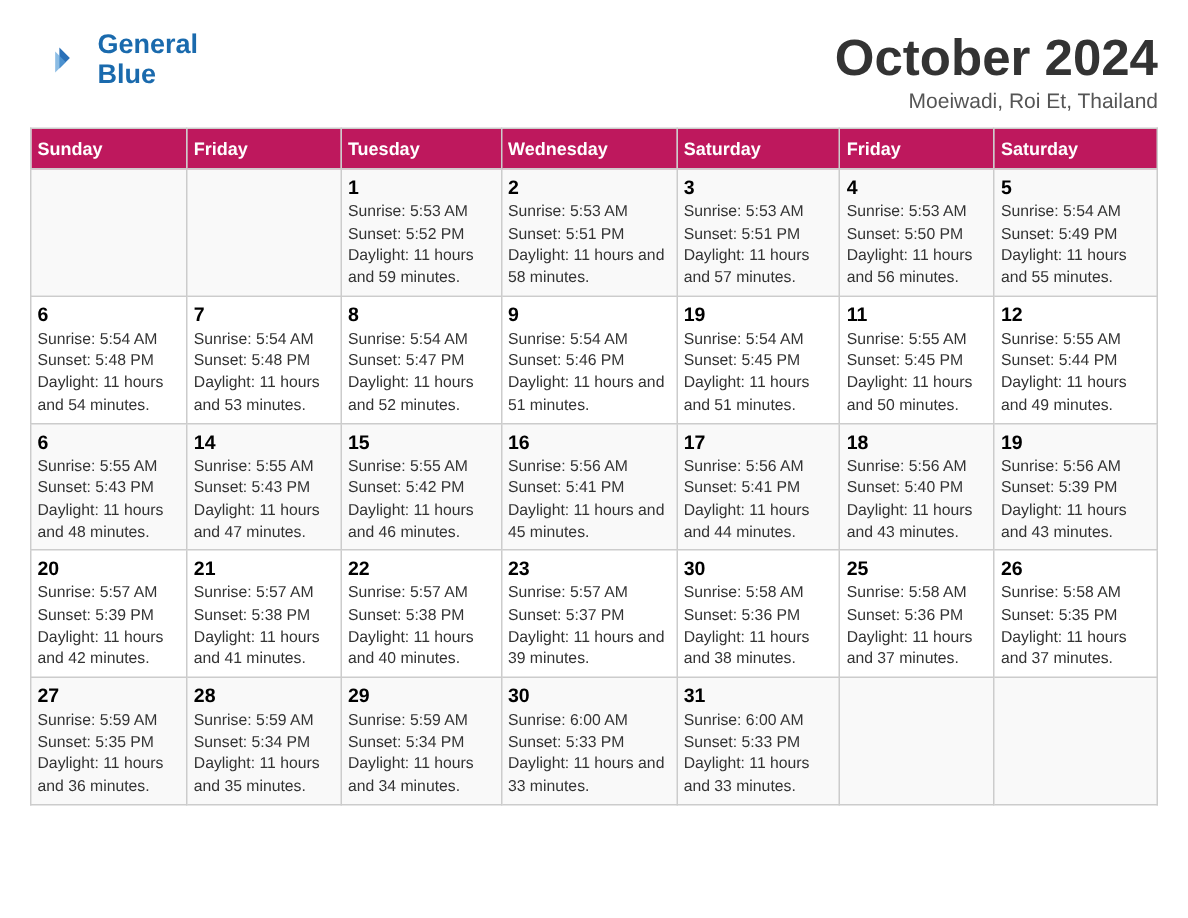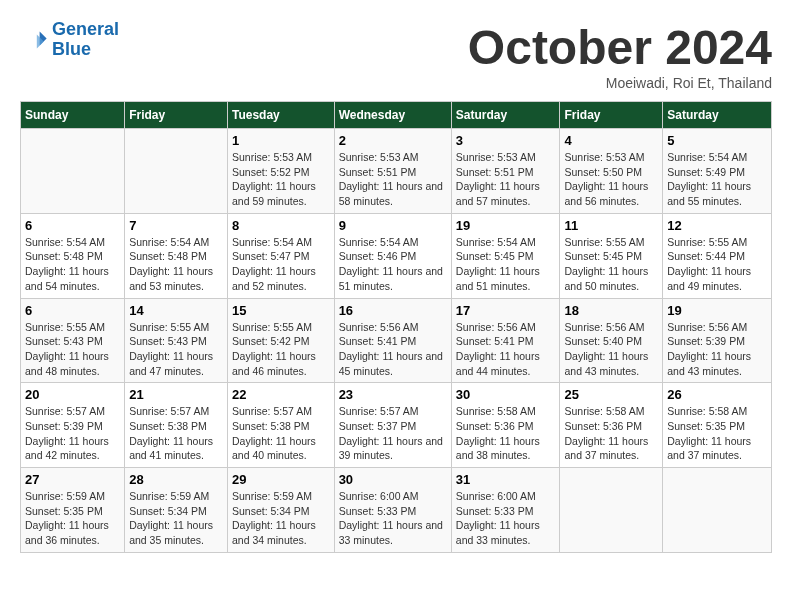--- a/index.html
+++ b/index.html
@@ -22,45 +22,46 @@
       gap: 4px;
     }
     .logo-text {
       font-size: 18px;
       font-weight: bold;
       color: #333;
       line-height: 1.1;
     }
     .logo-text span {
       color: #1a6aad;
+      margin-left: 13px;
     }
     .logo-icon {
       width: 28px;
       height: 28px;
     }
     .title-block {
       text-align: right;
     }
     .month-title {
-      font-size: 48px;
+      font-size: 34px;
       font-weight: bold;
       color: #333;
       margin-left: 48px;
     }
     .subtitle {
       font-size: 14px;
       color: #555;
     }
     table {
       width: 100%;
       border-collapse: collapse;
       font-size: 11px;
     }
     thead tr th {
-      background-color: #14532d;
+      background-color: #be185d;
       color: #fff;
       padding: 6px 4px;
       text-align: left;
       font-size: 12px;
       border: 1px solid #ccc;
     }
     tbody tr td {
       border: 1px solid #ccc;
       vertical-align: top;
       padding: 4px;

